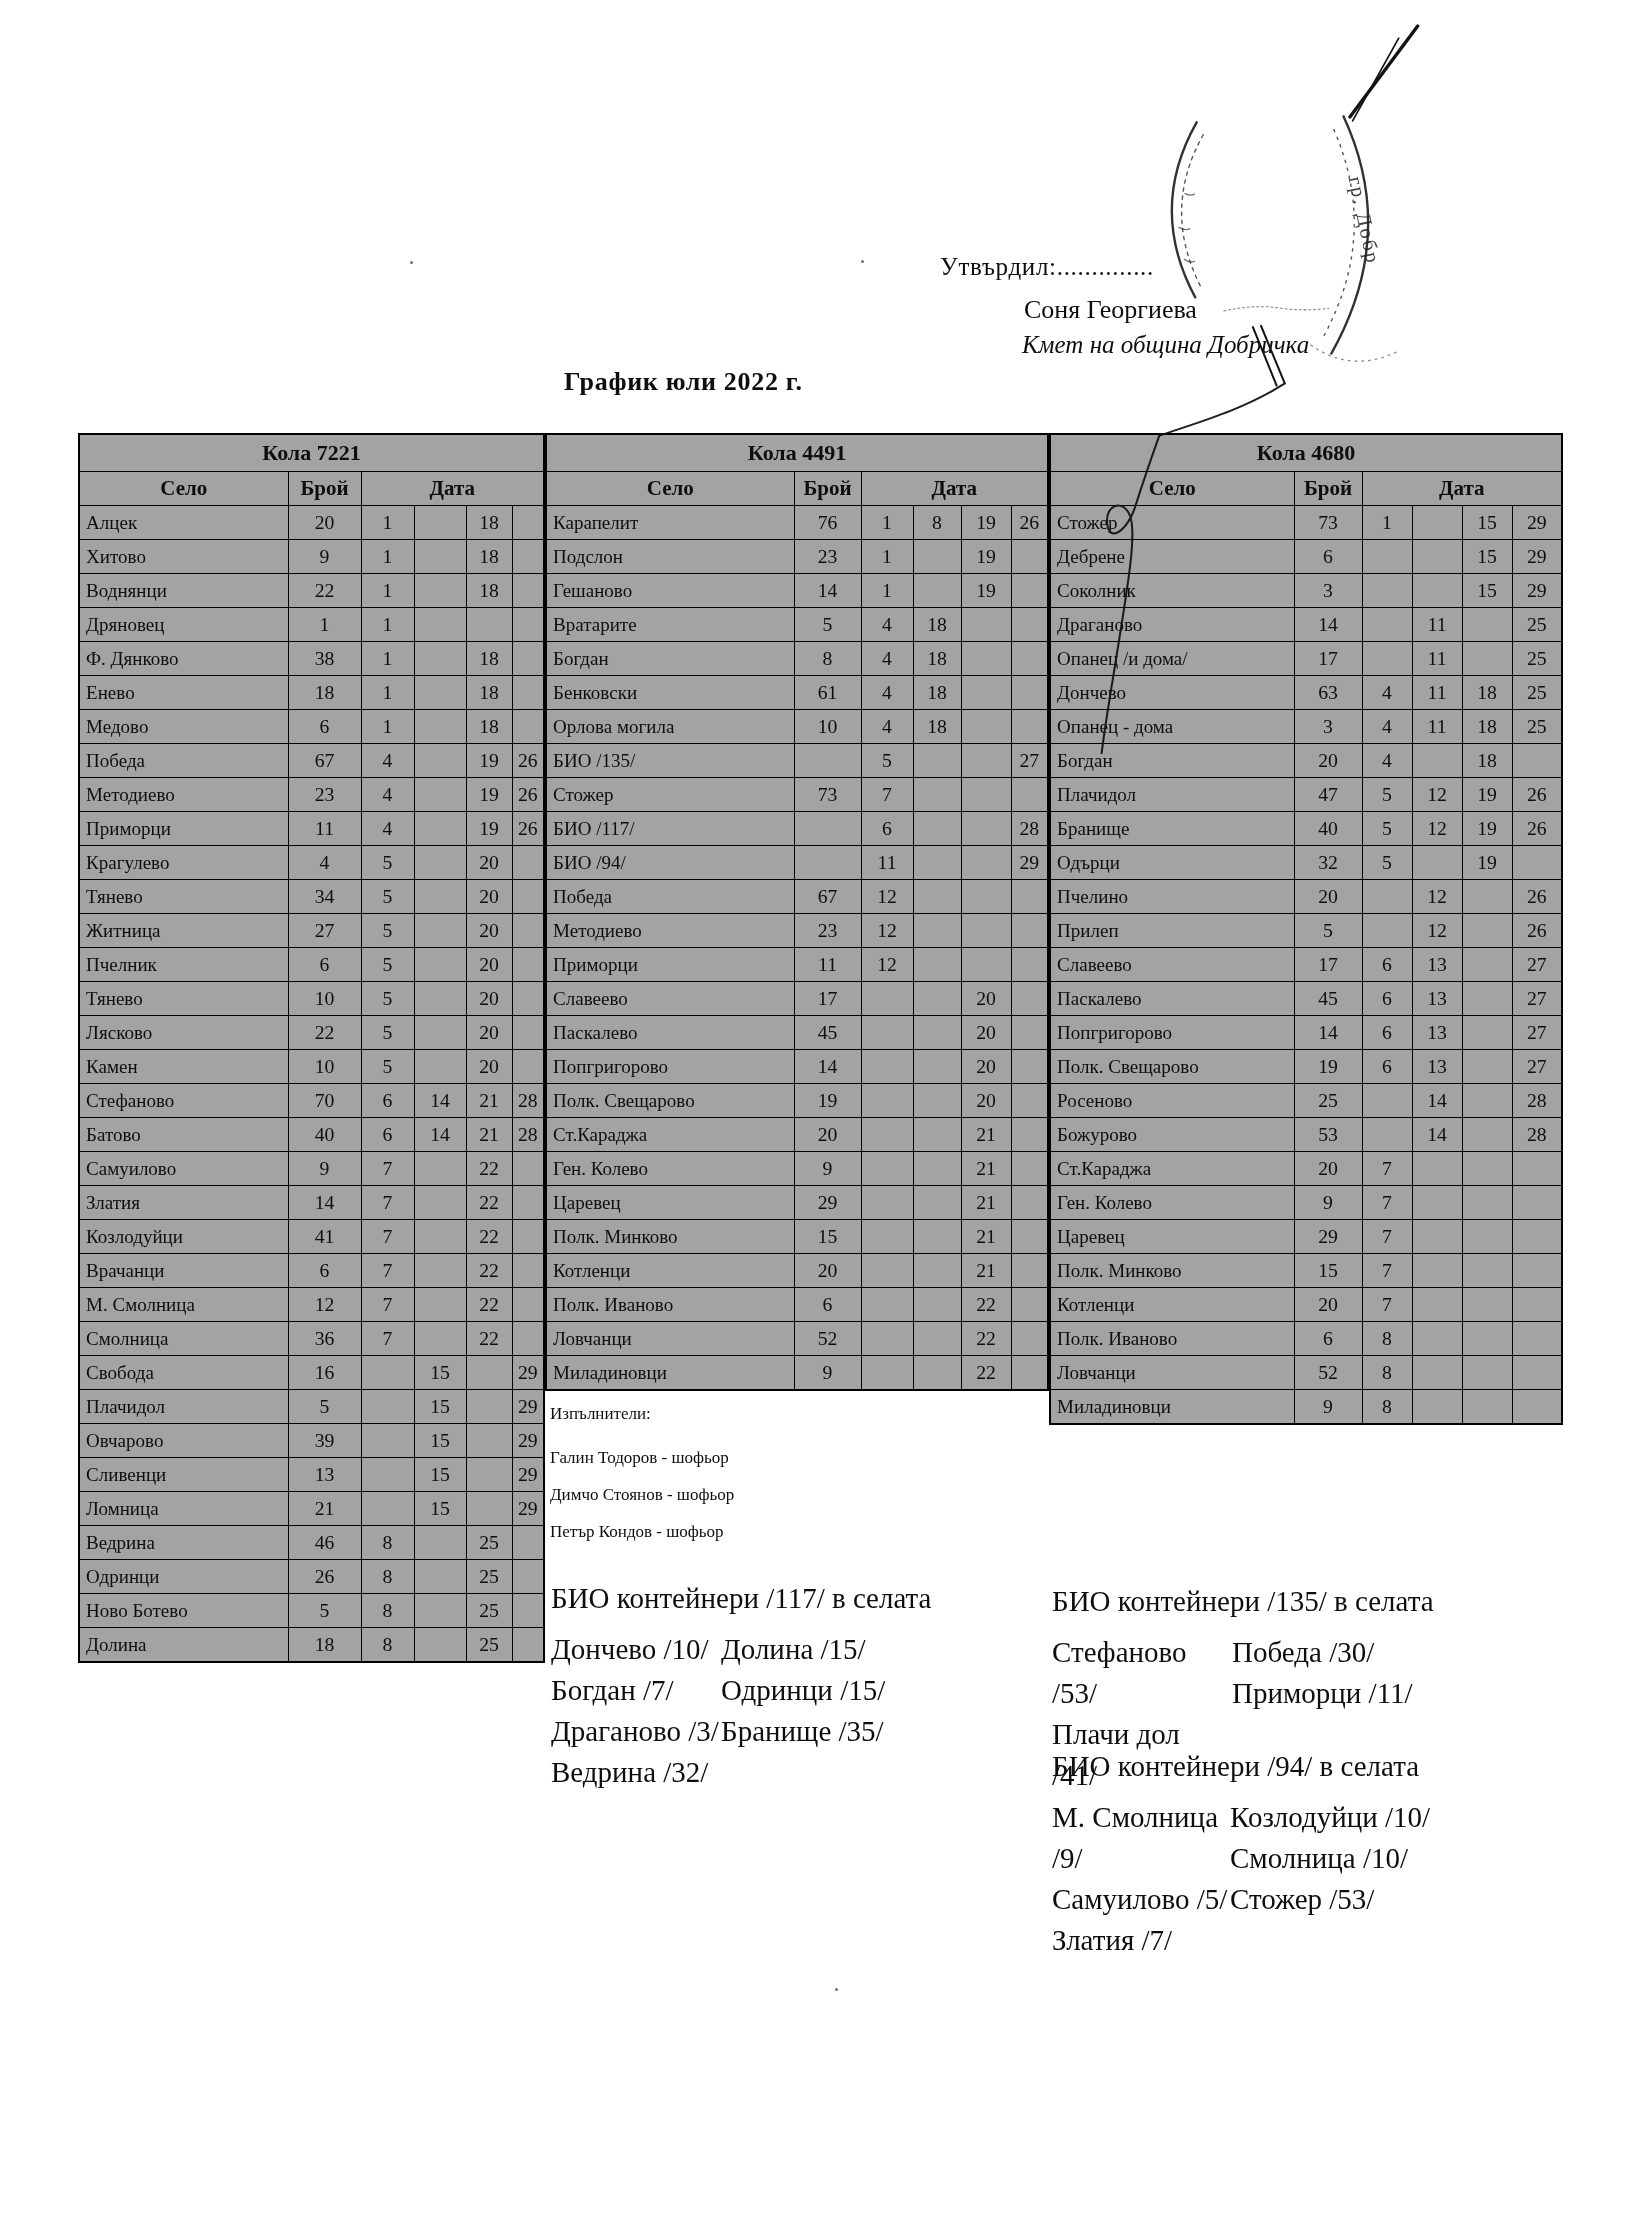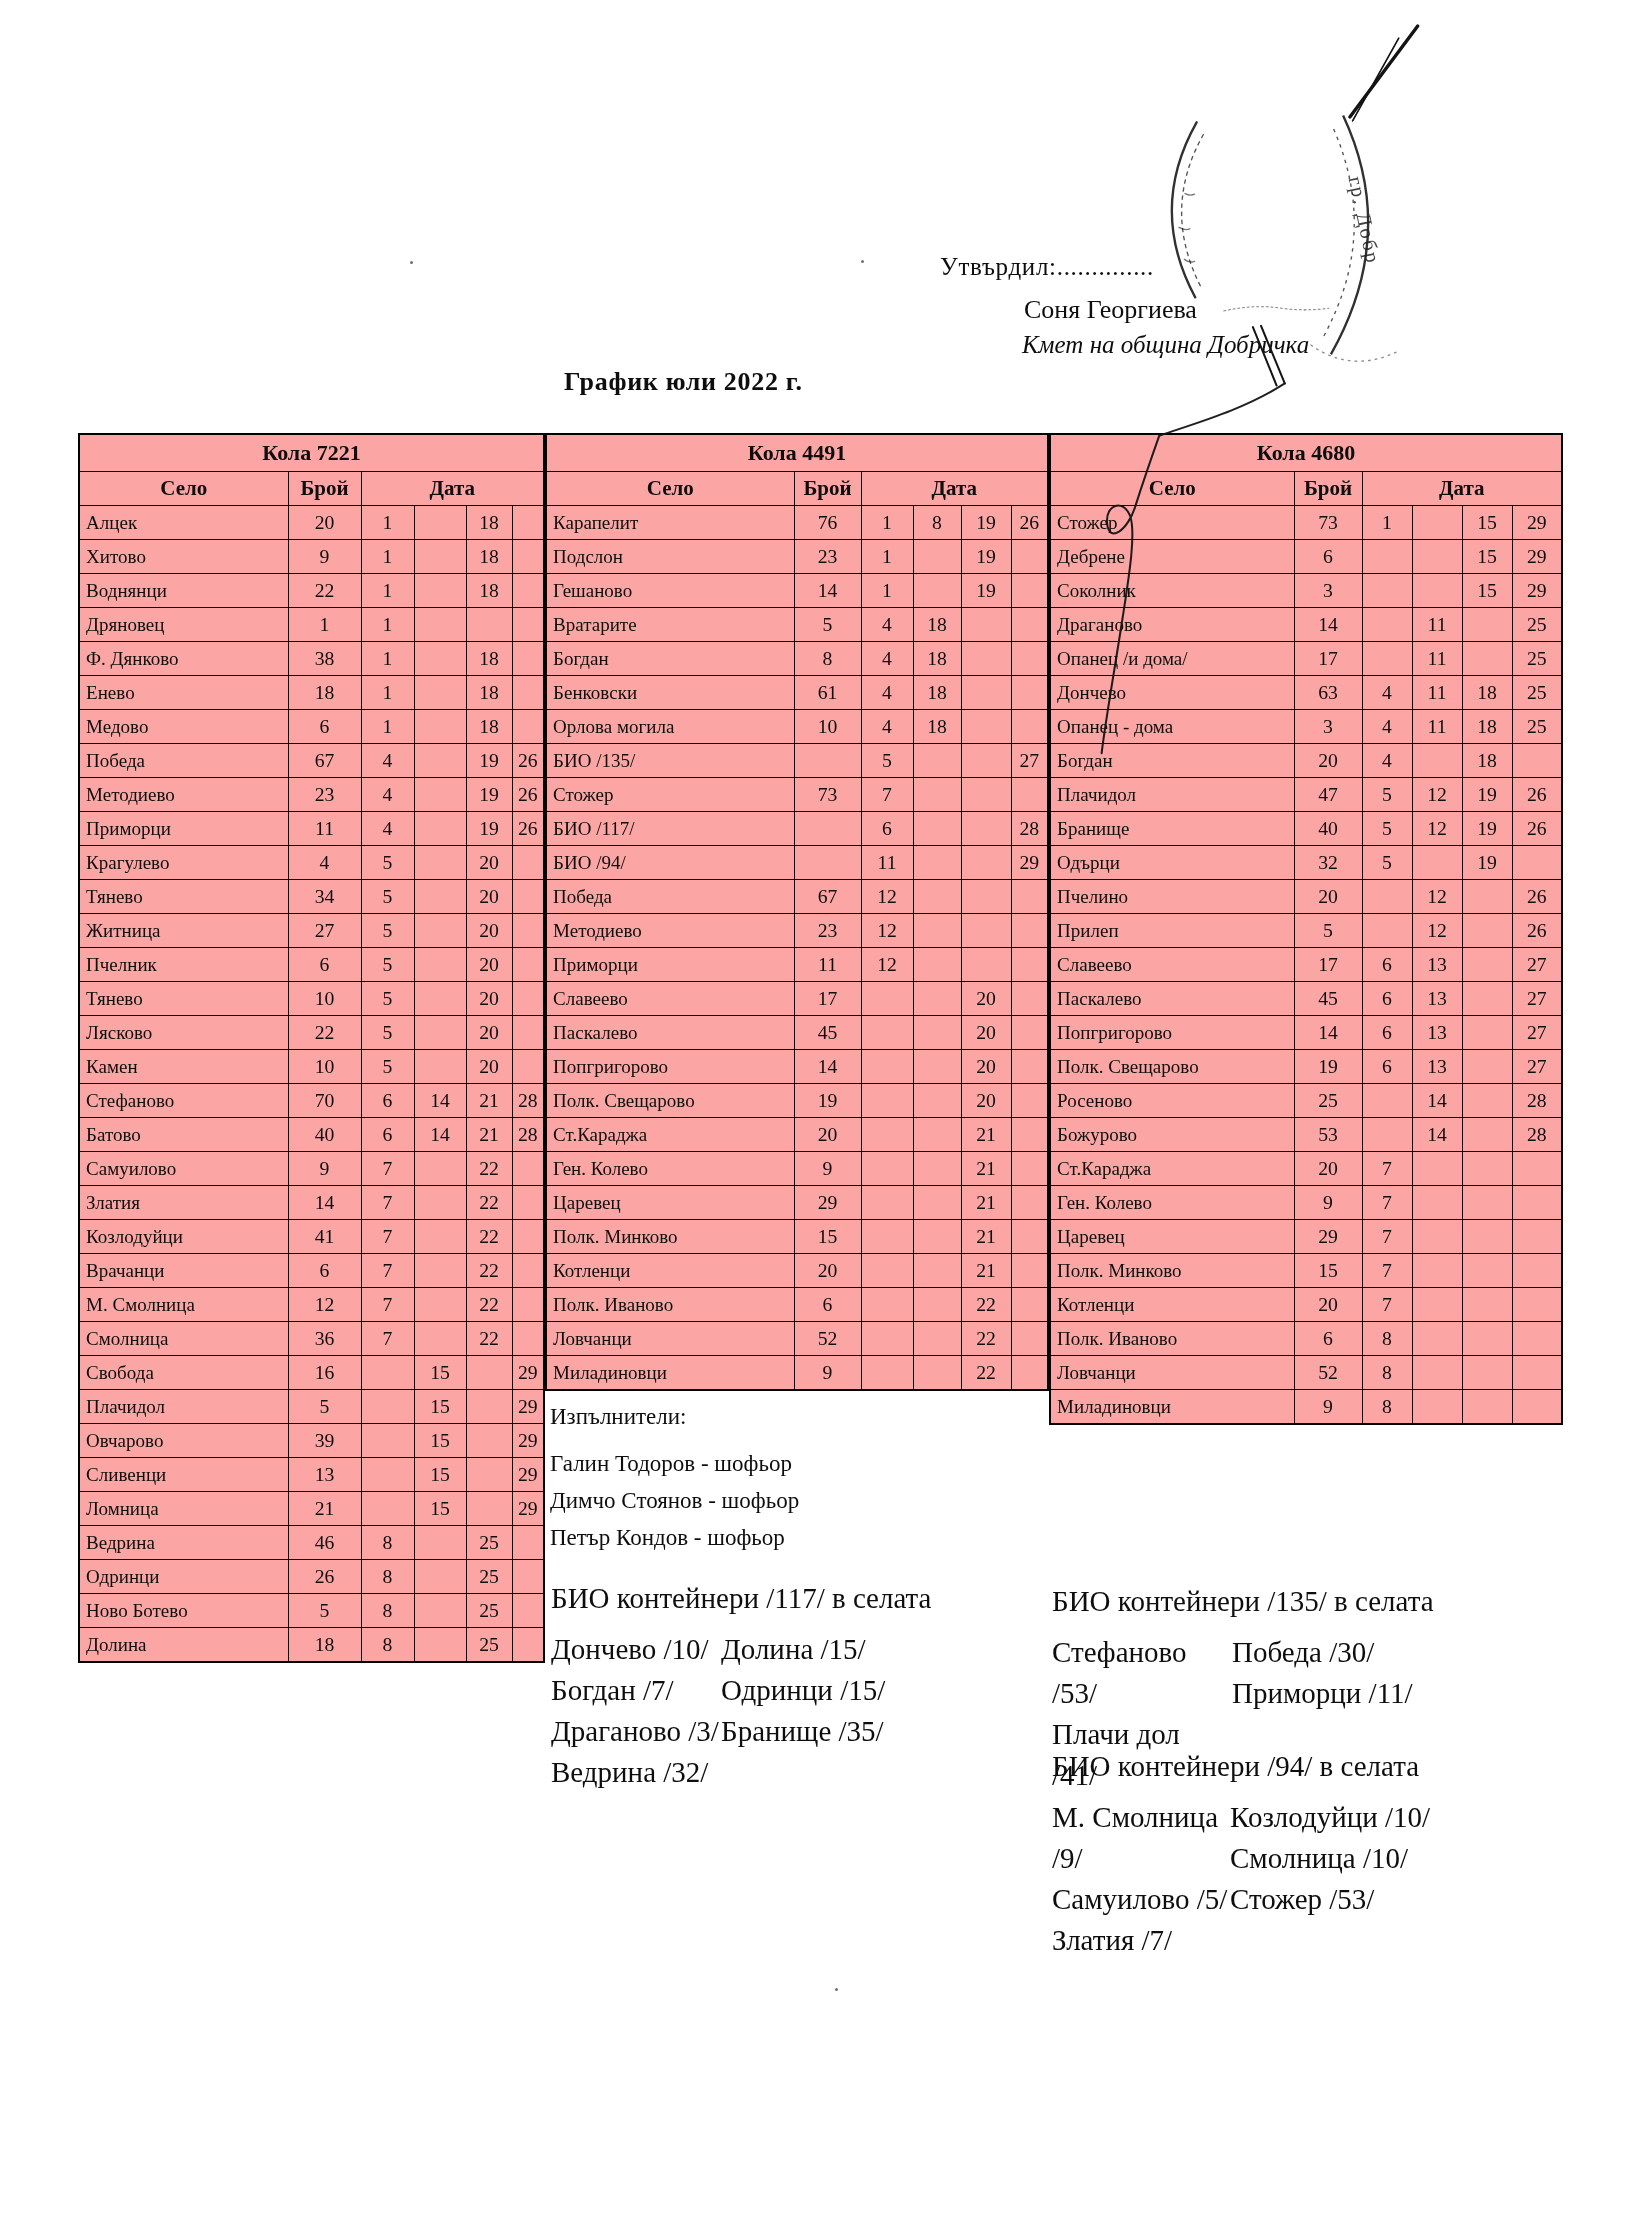--- a/index.html
+++ b/index.html
@@ -5,34 +5,34 @@
   html,body{margin:0;padding:0;background:#e8e8e8;}
   .page{position:relative;width:1646px;height:2239px;background:#ffffff;overflow:hidden;
         font-family:"Liberation Serif","DejaVu Serif",serif;color:#0e0e0e;}
   
   .approval-label{position:absolute;left:940px;top:253px;font-size:25px;letter-spacing:0.7px;}
   .approver-name{position:absolute;left:1024px;top:295px;font-size:26px;}
   .approver-role{position:absolute;left:1022px;top:331px;font-size:25px;font-style:italic;text-align:center;}
   .doc-title{position:absolute;left:564px;top:367px;font-size:26px;font-weight:bold;letter-spacing:0.7px;}
   
   .tables-row{position:absolute;left:78px;top:433px;display:flex;align-items:flex-start;}
-  table.sched{border-collapse:collapse;table-layout:fixed;background:#fca5a5;}
+  table.sched{border-collapse:collapse;table-layout:fixed;background:#a3a3a3;}
   table.sched{border:2.7px solid #000;}
   table.sched th,table.sched td{border:1.4px solid #000;overflow:hidden;white-space:nowrap;}
   .car-row th{height:34px;font-size:22px;font-weight:bold;text-align:center;border-bottom:2px solid #000;}
   .hdr-row th{height:31px;font-size:21px;font-weight:bold;text-align:center;border-bottom:2px solid #000;}
   td.c-vil{font-size:19px;text-align:left;padding:0 2.7px 0 6.1px;}
   td.c-cnt{font-size:19.7px;text-align:center;border-left:2px solid #000;border-right:2px solid #000;}
   td.c-date{font-size:19.7px;text-align:center;}
   th.h-vil{border-right:2px solid #000;}
   th.h-cnt{border-left:2px solid #000;border-right:2px solid #000;}
   #t1 td{height:31px;}
   #t2 td,#t3 td{height:31px;}
   
-  .executors{position:absolute;left:550px;top:1404px;font-size:23px;font-family:Liberation Serif, serif;}
+  .executors{position:absolute;left:550px;top:1404px;font-size:17px;font-family:Liberation Serif, serif;}
   .executors .ex-title{margin-bottom:15px;}
   .executors .ex-item{line-height:37px;}
   .bio{position:absolute;font-size:29px;}
   .bio .bio-title{margin-bottom:13.6px;}
   .bio .bio-cols{display:flex;}
   .bio .bio-col div{line-height:41px;}
   #bio117{left:551px;top:1582px;}
   #bio117 .bio-col:first-child{width:170px;}
   #bio135{left:1052px;top:1585px;}
   #bio135 .bio-col:first-child{width:180px;}

